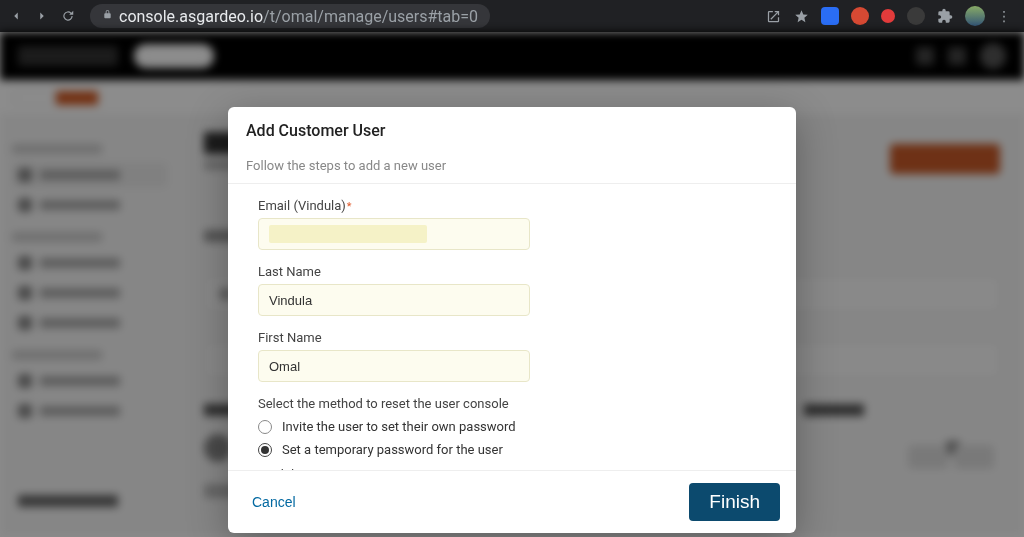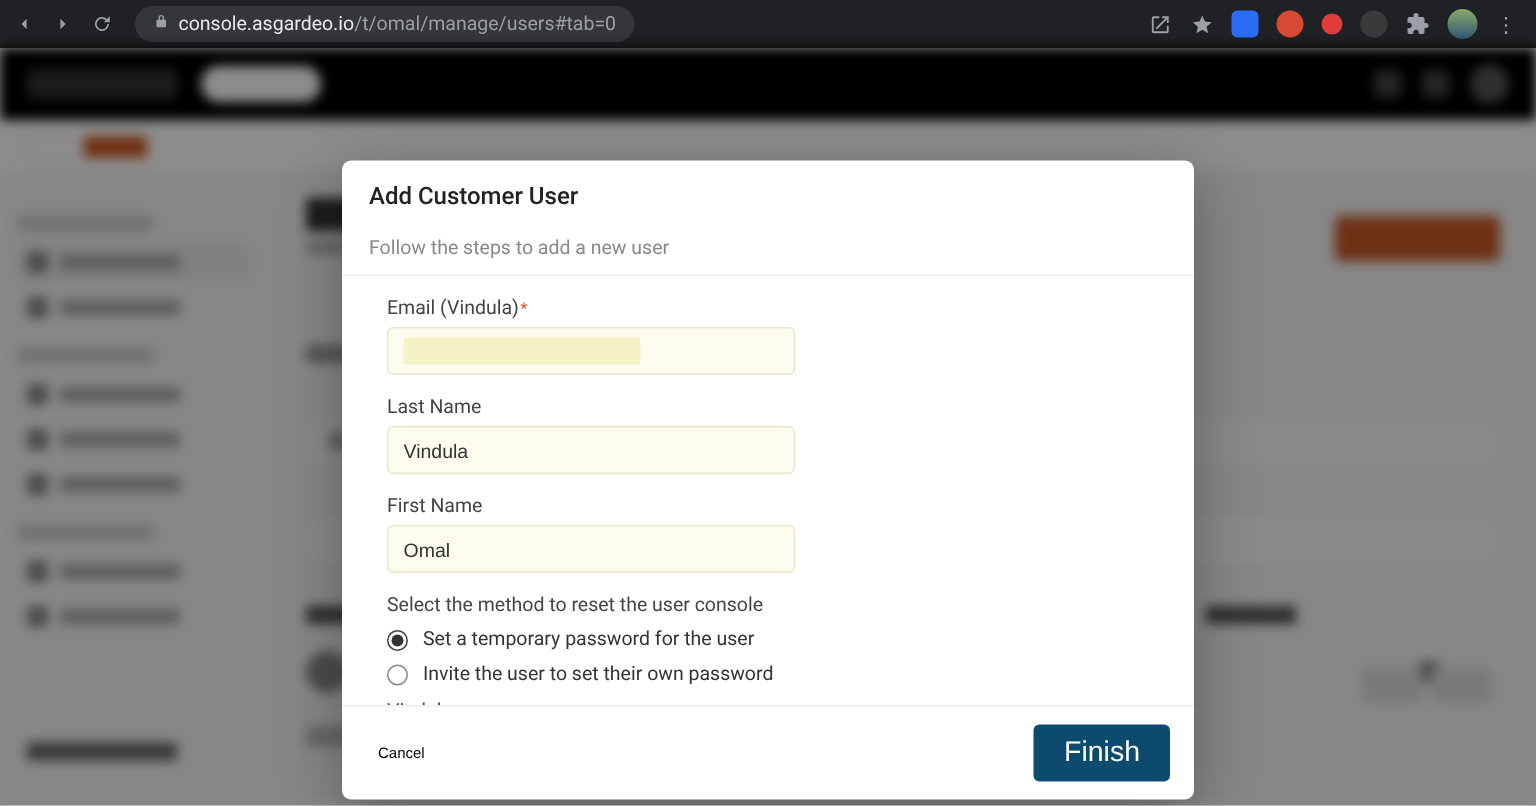--- a/index.html
+++ b/index.html
@@ -29,21 +29,21 @@
   display:flex;
   align-items:center;
   gap:6px;
   background:#35363a;
   border-radius:14px;
   height:24px;
   padding:0 12px;
   margin-left:4px;
 }
 .lock-icon svg { width:11px; height:11px; fill:#9aa0a6; }
-.url-text { color:#e8eaed; font-size:13px; }
+.url-text { color:#e8eaed; font-size:16px; }
 .url-text .path { color:#9aa0a6; }
 .chrome-right { margin-left:auto; display:flex; align-items:center; gap:12px; padding-right:4px; }
 .chrome-right .ico { width:16px; height:16px; display:flex; align-items:center; justify-content:center; }
 .chrome-right .ico svg { fill:#9aa0a6; }
 .ext { width:18px; height:18px; border-radius:4px; }
 .ext.blue { background:#2a6df4; }
 .ext.orange { background:#d64933; border-radius:50%; }
 .ext.red { background:#e23b3b; border-radius:50%; width:14px;height:14px; }
 .ext.dark { background:#3a3a3a; border-radius:50%; }
 .ext.puzzle svg { fill:#9aa0a6; }
@@ -146,21 +146,21 @@
 .pwd-wrap { position:relative; width:272px; }
 .pwd-input {
   width:100%; height:32px; border:1px solid #d5d5d5; border-radius:4px; padding:0 34px 0 10px; font-size:13px; letter-spacing:2px; color:#333; background:#fff;
 }
 .modal-footer {
   border-top:1px solid #eee;
   padding:12px 16px;
   display:flex;
   align-items:center;
 }
-.btn-cancel { background:none; border:none; color:#000000; font-size:10px; cursor:pointer; padding:6px 8px; }
+.btn-cancel { background:none; border:none; color:#0369a1; font-size:14px; cursor:pointer; padding:6px 8px; }
 .btn-finish {
   margin-left:auto; background:#0c4a6e; color:#fff; border:none; border-radius:4px; padding:8px 20px; font-size:19px; cursor:pointer;
 }
 </style>
 </head>
 <body>
 
 <div class="browser-chrome">
   <div class="nav-btn">
       <svg viewBox="0 0 24 24">
@@ -306,26 +306,26 @@
         <input class="field-input" value="Vindula" style="">
       </div>
 
       <div class="field">
         <label class="field-label">First Name</label>
         <input class="field-input" value="Omal" style="">
       </div>
 
       <div class="section-label">Select the method to reset the user console</div>
       <div class="radio-row">
+        <span class="radio"></span>
+        <span>Invite the user to set their own password</span>
+      </div>
+      <div class="radio-row">
         <span class="radio checked"></span>
         <span>Set a temporary password for the user</span>
-      </div>
-      <div class="radio-row">
-        <span class="radio"></span>
-        <span>Invite the user to set their own password</span>
       </div>
 
       <div class="field" style="margin-top:10px;">
         <label class="field-label"><span>Vindula</span><span class="req">*</span></label>
         <div class="pwd-wrap">
           <input class="pwd-input" type="password" value="••••••••••" style="">
           
         </div>
       </div>
 

